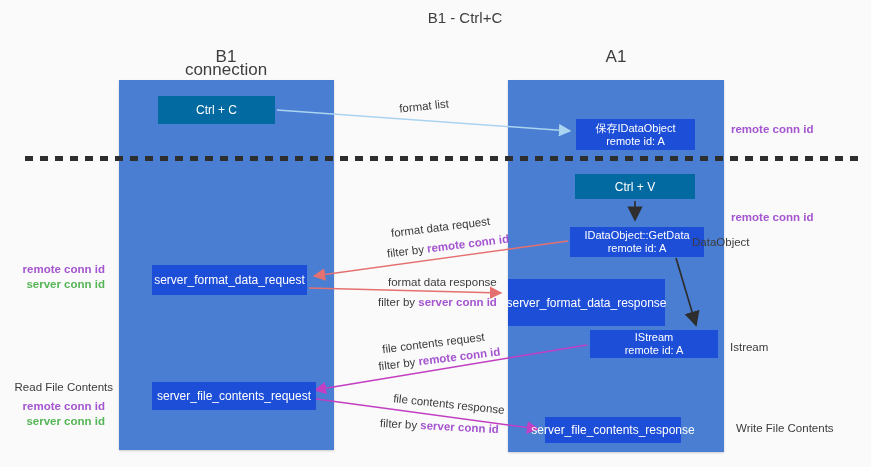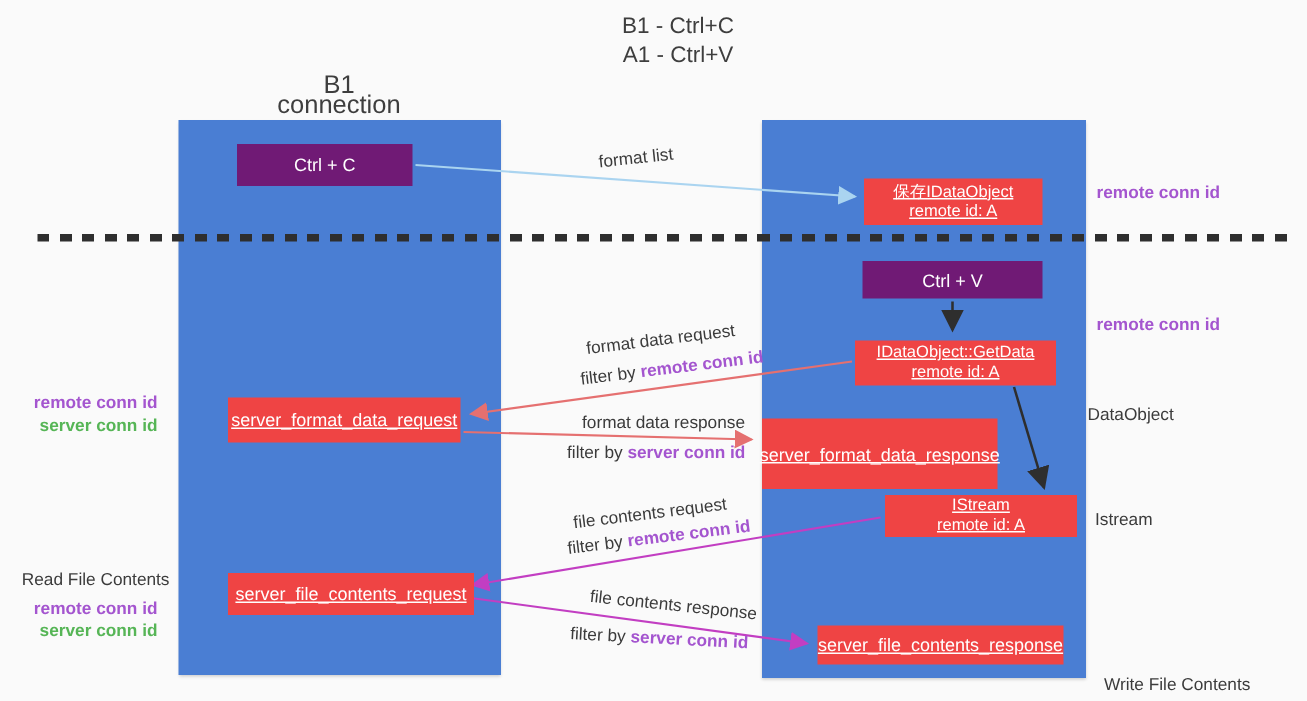--- a/index.html
+++ b/index.html
@@ -1,89 +1,89 @@
 <!DOCTYPE html>
 <html><head>
 <meta charset="utf-8">
 <style>
   * { margin:0; padding:0; box-sizing:border-box; }
   html,body { background:#fafafa; }
   body { font-family:"Liberation Sans", sans-serif; }
   .canvas { position:relative; width:871px; height:467px; background:#fafafa; overflow:hidden; }
 
-  .title { position:absolute; left:352px; top:8px; width:200px; text-align:center;
+  .title { position:absolute; left:365px; top:8px; width:200px; text-align:center;
            font-size:15px; color:#3e3e3e; line-height:19px; }
 
   .lane-header { position:absolute; width:160px; text-align:center; top:50px;
                  font-size:17px; color:#3e3e3e; line-height:13px; }
   .lane { position:absolute; top:80px; background:#4a7ed3; box-shadow:0 1px 2px rgba(0,0,0,.18); }
   .lane.b1 { left:119px; width:215px; height:370px; }
   .lane.a1 { left:508px; width:216px; height:372px; }
 
   .divider { position:absolute; left:25px; top:156px; width:838px; height:5px;
              background:repeating-linear-gradient(90deg,#2e2e2e 0 8px,transparent 8px 15px); z-index:4; }
 
   svg.arrows { position:absolute; left:0; top:0; z-index:2; }
 
   .node { position:absolute; z-index:3; display:flex; flex-direction:column; align-items:center;
           justify-content:center; color:#fff; text-align:center; font-size:11.5px; line-height:14px; }
-  .node.green { background:#701a75; }
-  .node.orange { background:#ef4444;text-decoration:underline; }
+  .node.green { background:#0369a1; }
+  .node.orange { background:#1d4ed8; }
   .n-ctrlc  { left:158px; top:96px;  width:117px; height:28px; font-size:12px; }
   .n-save   { left:576px; top:119px; width:119px; height:31px; font-size:11px; line-height:13px; }
   .n-ctrlv  { left:575px; top:174px; width:120px; height:25px; font-size:12px; }
   .n-getdata{ left:570px; top:227px; width:134px; height:30px; font-size:11px; line-height:13px; }
   .n-freq   { left:152px; top:265px; width:155px; height:30px; font-size:12px; }
   .n-fresp  { left:508px; top:279px; width:157px; height:47px; font-size:12px; }
   .n-istream{ left:590px; top:330px; width:128px; height:28px; font-size:11px; line-height:13px; }
   .n-fcreq  { left:152px; top:382px; width:164px; height:28px; font-size:12px; }
-  .n-fcresp { left:545px; top:417px; width:164px; height:26px; font-size:12px; }
+  .n-fcresp { left:545px; top:417px; width:136px; height:26px; font-size:12px; }
 
   .flow-label { position:absolute; z-index:5; font-size:11.5px; color:#3b3b3b;
                 white-space:nowrap; text-align:center; }
   .purple { color:#a455cf; font-weight:bold; }
   .greentx { color:#56b556; font-weight:bold; }
 
   .fl-format-list   { left:374px; top:100px; width:100px; transform:rotate(-6deg); }
   .fl-fdr           { left:388px; top:221px; width:105px; transform:rotate(-7deg); }
   .fl-fdr-filter    { left:383px; top:240px; width:130px; transform:rotate(-7deg); }
   .fl-fdresp        { left:388px; top:276px; width:100px;text-align:right; }
   .fl-fdresp-filter { left:378px; top:296px; width:112px; }
   .fl-fcr           { left:382px; top:337px; width:102px; transform:rotate(-7deg); }
   .fl-fcr-filter    { left:378px; top:353px; width:120px; transform:rotate(-7deg); }
   .fl-fcresp        { left:393px; top:398px; width:110px; transform:rotate(6deg); }
   .fl-fcresp-filter { left:380px; top:420px; width:114px; transform:rotate(3deg); }
 
   .annot { position:absolute; z-index:5; font-size:11.5px; color:#3b3b3b; white-space:nowrap; }
   .annot.bold-purple { color:#a455cf; font-weight:bold; }
   .a-rc1 { left:731px; top:123px; }
   .a-rc2 { left:731px; top:211px; }
-  .a-do  { left:725px; top:236px;margin-top:35px; }
+  .a-do  { left:692px; top:236px; }
   .a-is  { left:730px; top:341px; }
-  .a-wfc { left:736px; top:422px;margin-top:29px; }
+  .a-wfc { left:736px; top:422px; }
   .left-block { position:absolute; z-index:5; text-align:right; white-space:nowrap; }
   .lb-1 { left:10px; top:262px; width:95px; line-height:15px; font-size:11.5px; }
   .lb-read { left:10px; top:381px; width:103px; font-size:11.5px; color:#3b3b3b; }
   .lb-2 { left:10px; top:399px; width:95px; line-height:15px; font-size:11.5px; }
 </style>
 </head>
 <body>
 
 <div class="canvas">
 
   <div class="title">
     <div>B1 - Ctrl+C</div>
-    <div>A1 - Ctrl+V</div>
   </div>
 
   <div class="lane-header" style="left:146px">
     <div>B1</div>
     <div>connection</div>
   </div>
   <div class="lane-header" style="left:536px">
+    <div>A1</div>
   </div>
 
   <div class="lane b1"></div>
   <div class="lane a1"></div>
 
   <svg class="arrows" width="871" height="467">
     <defs>
       <marker id="m-blue" markerWidth="9" markerHeight="9" refX="8" refY="4.5" orient="auto">
         <path d="M0,0 L9,4.5 L0,9 z" fill="#aad4f0"></path>
         </marker>

